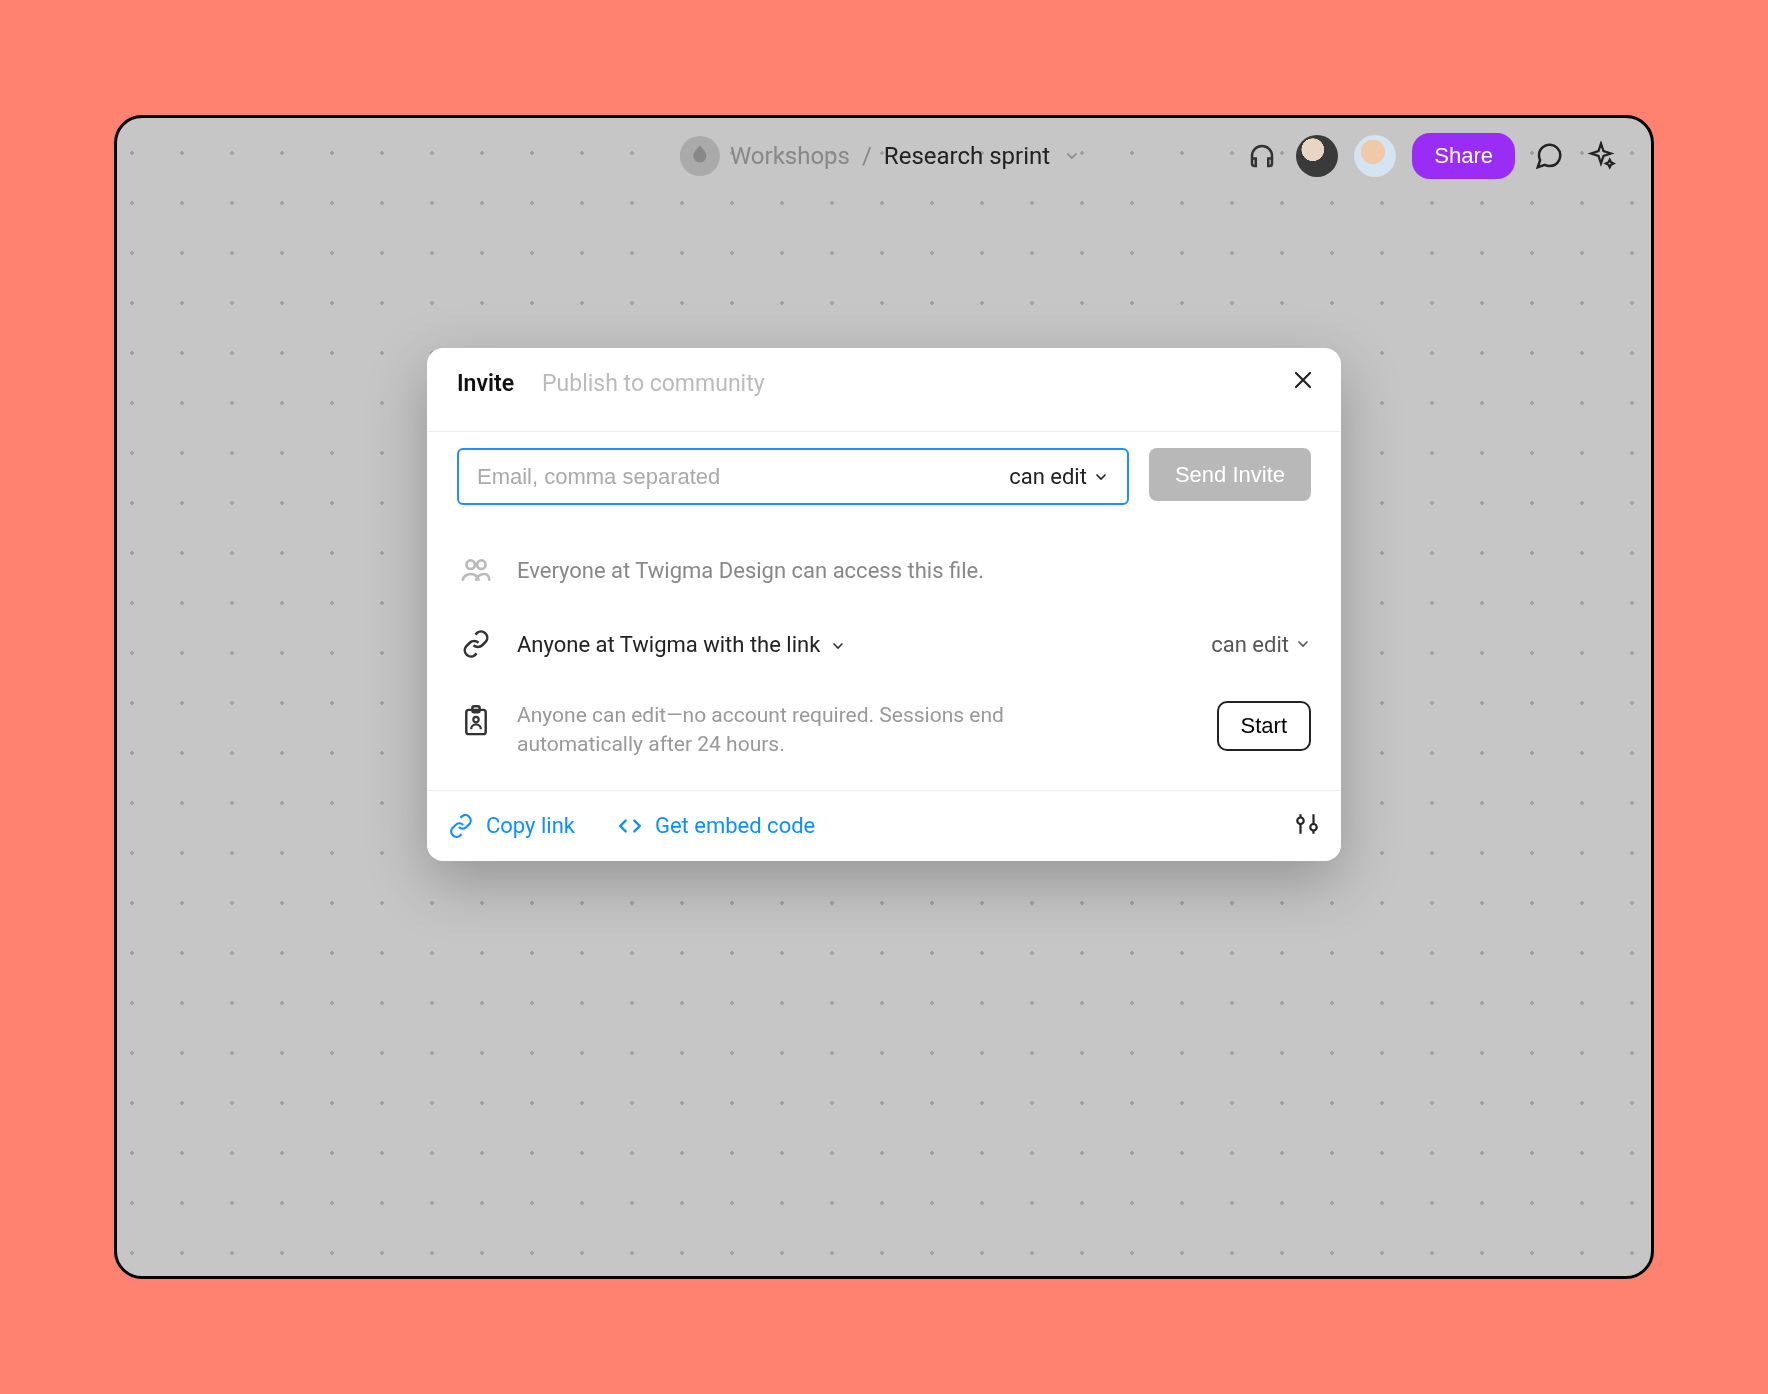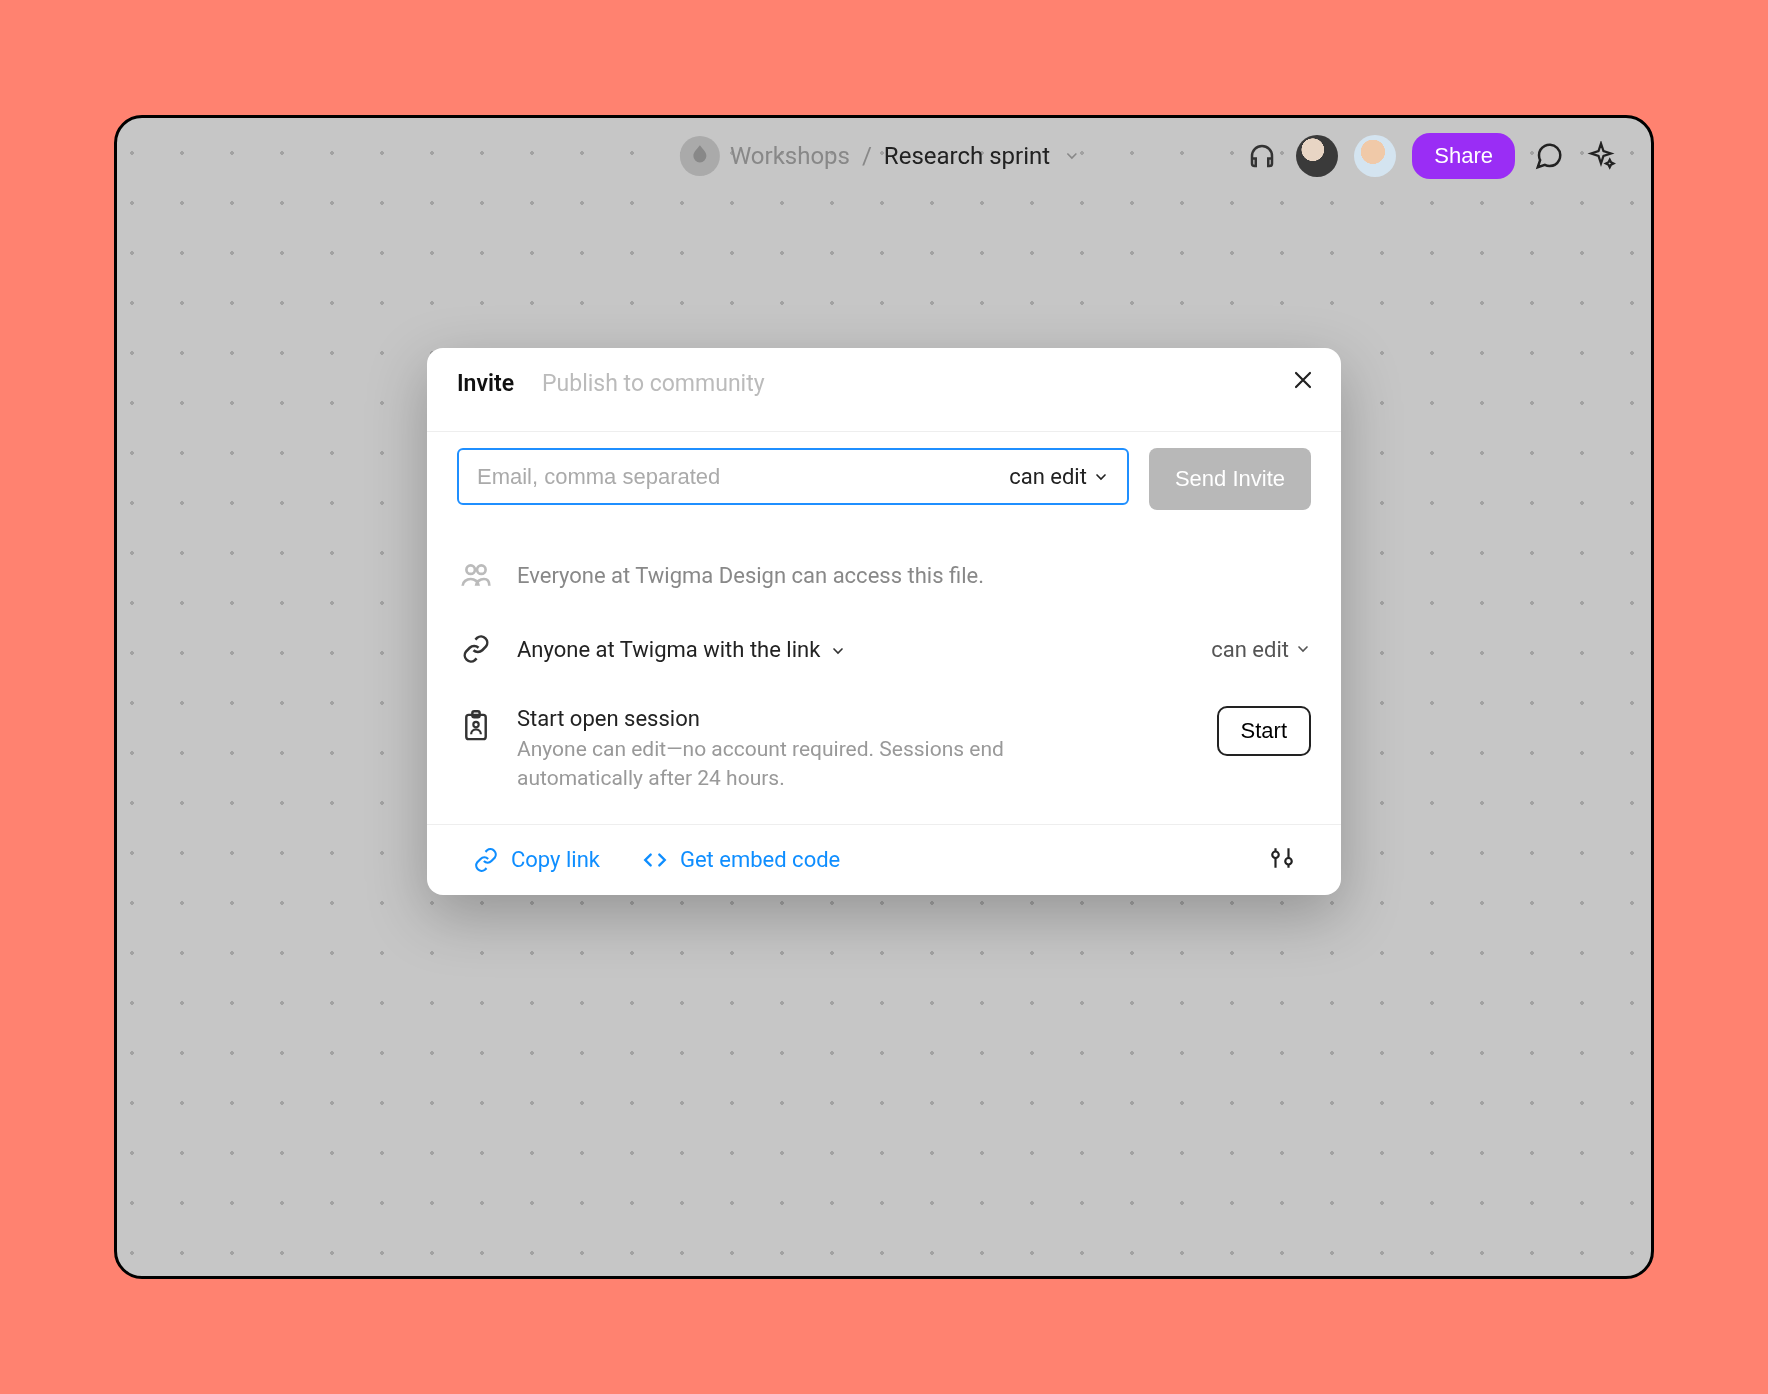--- a/index.html
+++ b/index.html
@@ -143,21 +143,21 @@
     color: #222;
     display:flex; align-items:center; gap:6px;
     cursor:pointer;
   }
   .send-btn {
     background: #b8b8b8;
     color: #fff;
     border: none;
     font-size: 22px;
     border-radius: 8px;
-    height: 62px;
+    height: 53px;
     padding: 0 26px;
     cursor: pointer;
   }
   .access-row {
     display: flex;
     align-items: center;
     gap: 22px;
     padding: 18px 0;
   }
   .row-icon {
@@ -184,21 +184,21 @@
     background:#fff;
     border: 2px solid #222;
     border-radius: 10px;
     font-size:22px;
     padding: 10px 22px;
     cursor:pointer;
     align-self:flex-start;
   }
   .modal-footer {
     border-top: 1px solid #eee;
-    padding: 20px 46px;
+    padding: 20px 21px;
     display:flex;
     align-items:center;
     gap: 42px;
   }
   .footer-link {
     display:flex; align-items:center; gap:12px;
     color:#0f8eff;
     font-size:22px;
     cursor:pointer;
   }
@@ -321,21 +321,20 @@
       <div class="access-row session-row" style="position:relative;">
         <span class="row-icon dark" style="align-self:flex-start;margin-top:2px;">
           <svg width="30" height="34" viewBox="0 0 24 28" fill="none">
               <rect x="4" y="4" width="16" height="20" rx="2" stroke="#333" stroke-width="2"></rect>
               <rect x="9" y="1" width="6" height="5" rx="1.5" stroke="#333" stroke-width="2"></rect>
               <circle cx="12" cy="12" r="2.2" stroke="#333" stroke-width="1.8"></circle>
               <path d="M8 20c0-2.2 1.8-4 4-4s4 1.8 4 4" stroke="#333" stroke-width="1.8"></path>
             </svg>
         </span>
         <div class="session-text">
-          <div class="title">Start open session</div>
           <div class="sub">Anyone can edit—no account required. Sessions end automatically after 24 hours.</div>
         </div>
         <button class="start-btn">Start</button>
         <span class="cursor-img" style="position:absolute; right:2px; top:44px;">
           
         </span>
       </div>
 
     </div>
 

